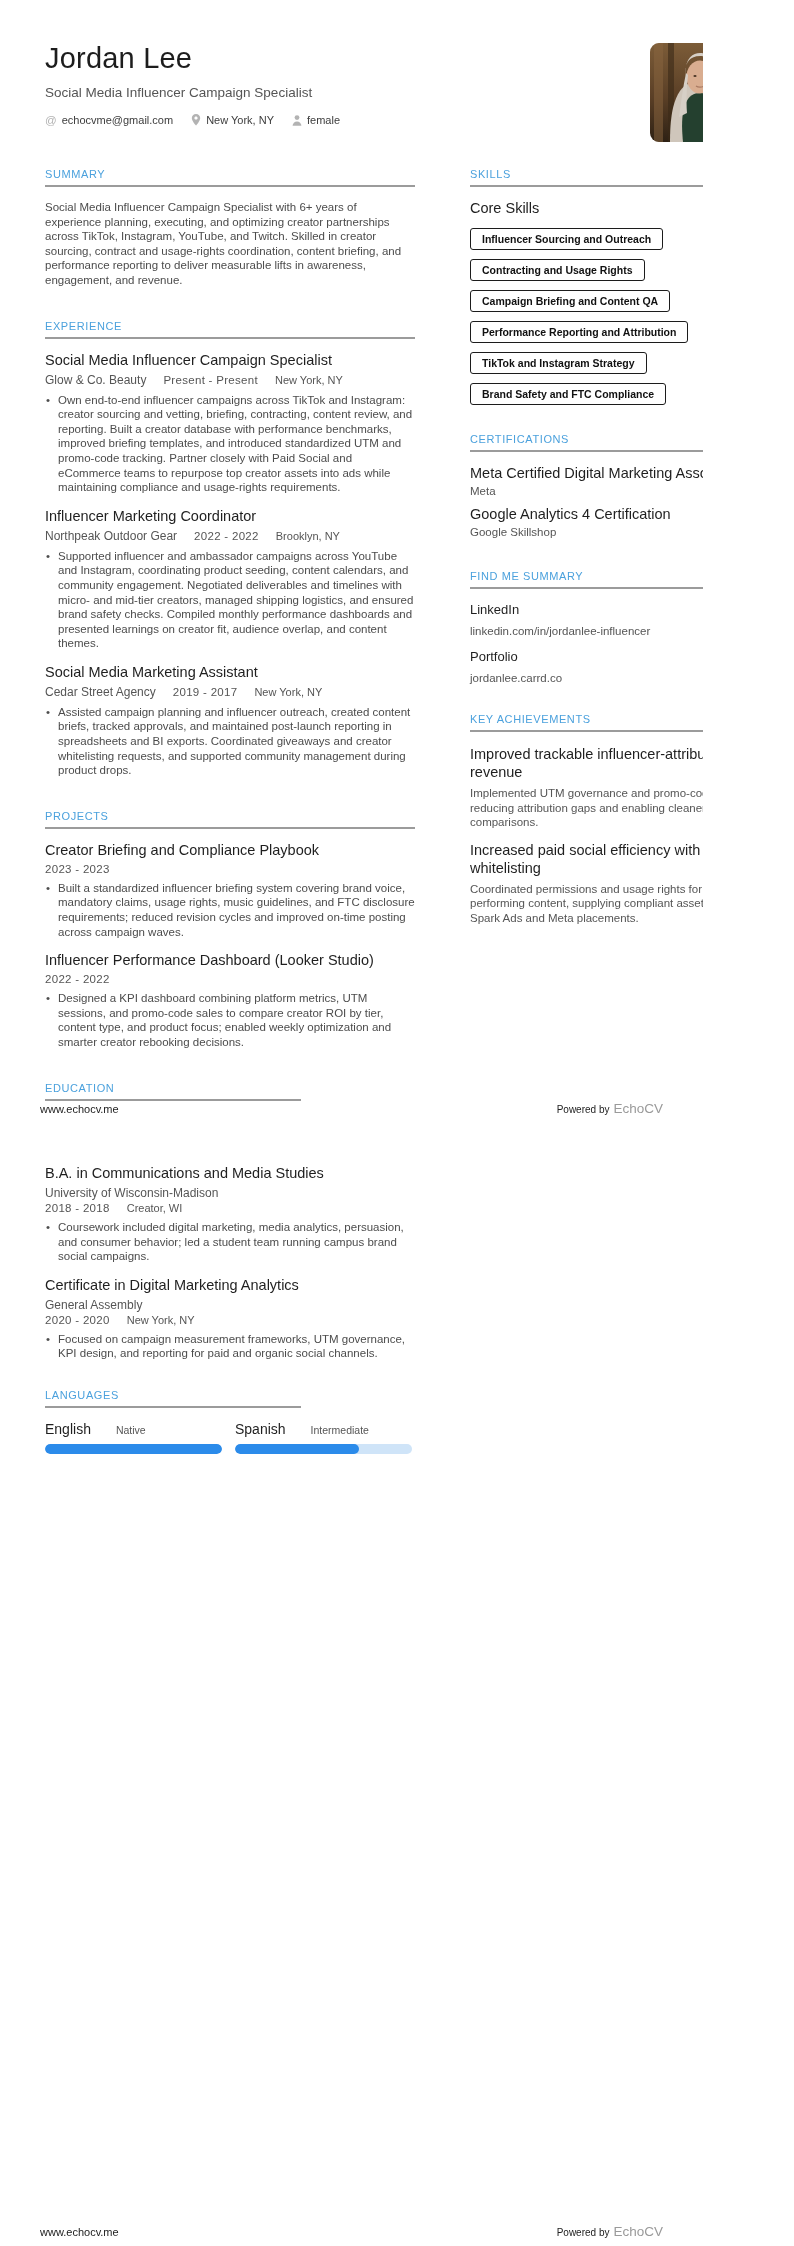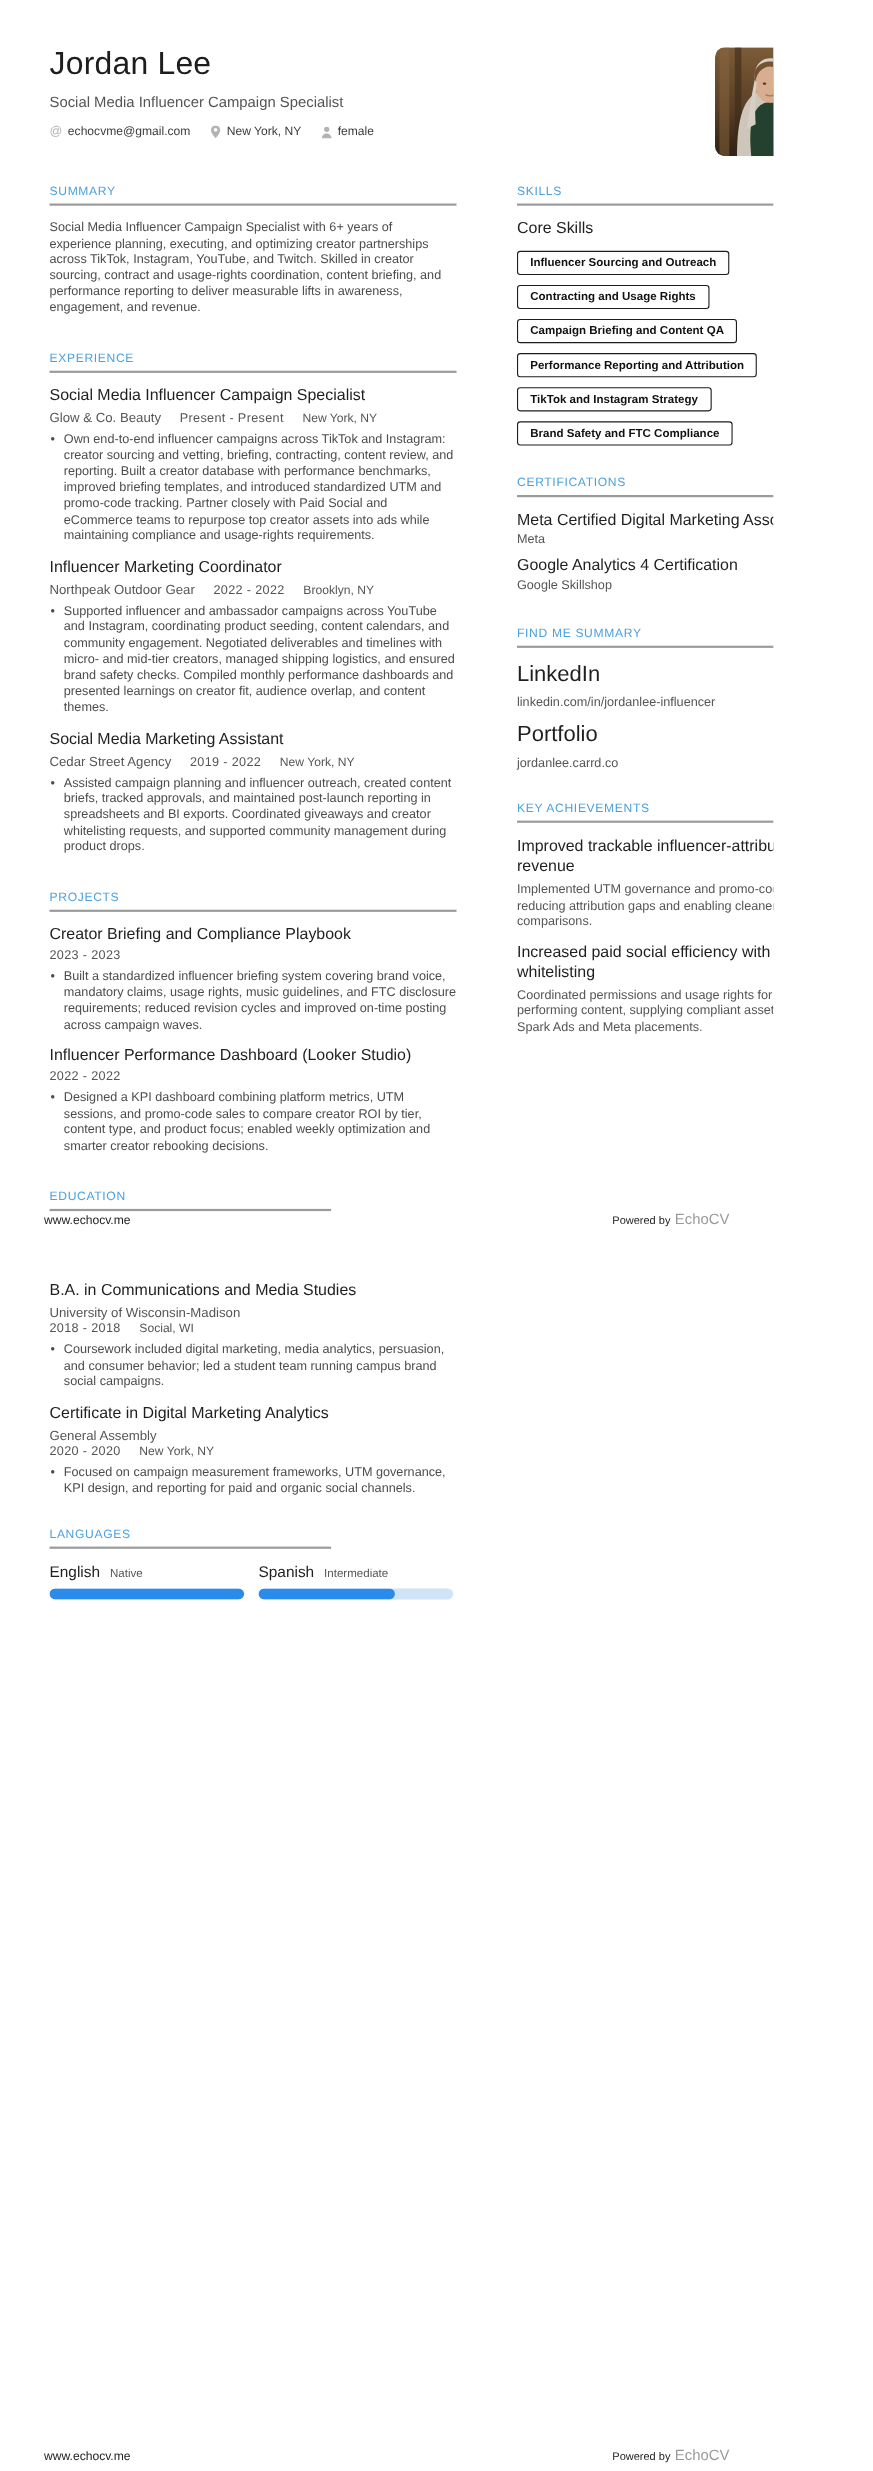--- a/index.html
+++ b/index.html
@@ -42,30 +42,30 @@
   .bullets li::before { content:"\2022"; position:absolute; left:1px; }
 
   
   .group-title { font-size:14.5px; color:#222; margin-bottom:12px; }
   .chip { display:table; border:1.5px solid #1c1c1c; border-radius:3px; padding:4px 11px; margin-bottom:9px;
           font-size:10.5px; font-weight:bold; color:#111; white-space:nowrap; }
   .cert { margin-bottom:9px; }
   .cert-name { font-size:14.5px; color:#1f1f1f; margin-bottom:4px; }
   .cert-issuer { font-size:11.5px; color:#555; }
   .link-item { margin-bottom:10px; }
-  .link-label { font-size:20px; color:#1f1f1f; margin-bottom:4px; }
+  .link-label { font-size:13px; color:#1f1f1f; margin-bottom:4px; }
   .link-url { font-size:11.5px; color:#555; text-decoration:none; display:inline-block; }
   .ach { margin-bottom:11px; }
   .ach-title { font-size:14.5px; line-height:18px; color:#1f1f1f; margin-bottom:5px; }
   .ach-desc { font-size:11.5px; line-height:14.6px; color:#555; }
 
   
   .langs { display:flex; gap:13px; }
   .lang { width:177px; }
-  .lang-row { display:flex; align-items:baseline; gap:9px; margin-bottom:7px; }
+  .lang-row { display:flex; align-items:baseline; gap:25px; margin-bottom:7px; }
   .lang-name { font-size:14px; color:#1f1f1f; }
   .lang-level { font-size:10.5px; color:#555; }
   .bar { height:10px; border-radius:5px; background:#cfe4f8; overflow:hidden; }
   .bar-fill { height:100%; border-radius:5px; background:#2b8bea; }
 
   
   .footer { position:absolute; left:40px; right:40px; bottom:7px; display:flex; justify-content:space-between; align-items:baseline; }
   .footer-site { font-size:11px; color:#222; text-decoration:none; }
   .powered { font-size:10px; color:#222; }
   .brand { font-size:13.5px; color:#9a9a9a; margin-left:4px; }
@@ -161,21 +161,21 @@
         </div>
         <ul class="bullets">
           <li>Supported influencer and ambassador campaigns across YouTube and Instagram, coordinating product seeding, content calendars, and community engagement. Negotiated deliverables and timelines with micro- and mid-tier creators, managed shipping logistics, and ensured brand safety checks. Compiled monthly performance dashboards and presented learnings on creator fit, audience overlap, and content themes.</li>
         </ul>
       </div>
 
       <div class="entry">
         <div class="entry-title">Social Media Marketing Assistant</div>
         <div class="entry-meta">
           <span class="m-company">Cedar Street Agency</span>
-          <span class="m-dates">2019 - 2022</span>
+          <span class="m-dates">2019 - 2017</span>
           <span class="m-loc">New York, NY</span>
         </div>
         <ul class="bullets">
           <li>Assisted campaign planning and influencer outreach, created content briefs, tracked approvals, and maintained post-launch reporting in spreadsheets and BI exports. Coordinated giveaways and creator whitelisting requests, and supported community management during product drops.</li>
         </ul>
       </div>
     </div>
 
     <div class="sec">
       <div class="sec-head">PROJECTS</div>
@@ -275,21 +275,21 @@
   <div class="col-left">
 
     <div class="sec" style="margin-bottom:28px;">
       <div class="entry">
         <div class="entry-title">B.A. in Communications and Media Studies</div>
         <div class="entry-meta" style="margin-bottom:2px;">
           <span class="m-company">University of Wisconsin-Madison</span>
         </div>
         <div class="entry-meta">
           <span class="m-dates">2018 - 2018</span>
-          <span class="m-loc">Social, WI</span>
+          <span class="m-loc">Creator, WI</span>
         </div>
         <ul class="bullets">
           <li>Coursework included digital marketing, media analytics, persuasion, and consumer behavior; led a student team running campus brand social campaigns.</li>
         </ul>
       </div>
 
       <div class="entry">
         <div class="entry-title">Certificate in Digital Marketing Analytics</div>
         <div class="entry-meta" style="margin-bottom:2px;">
           <span class="m-company">General Assembly</span>

